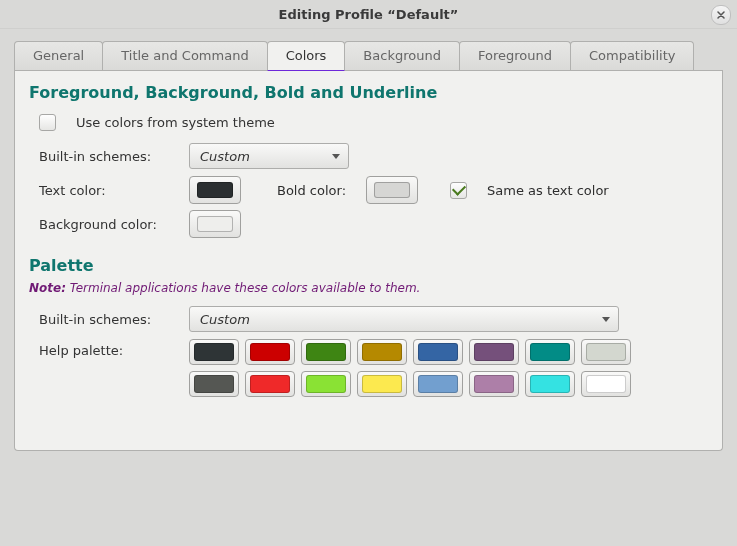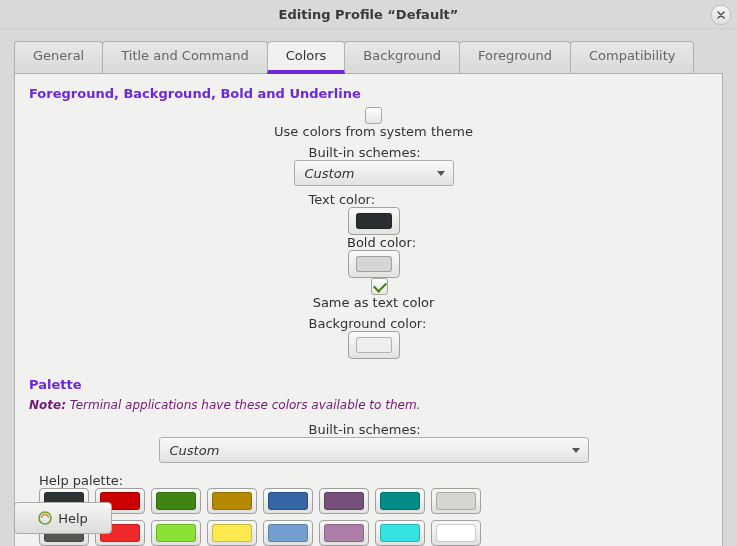--- a/index.html
+++ b/index.html
@@ -66,46 +66,45 @@
     border-radius: 4px 4px 0 0;
     margin-right: -1px;
     position: relative;
     cursor: pointer;
     font-size: 13px;
   }
   .tab.active {
     background: #f1f1ef;
     color: #333;
     z-index: 2;
-    border-bottom: 4px solid #6d28d9;
+    border-bottom: 1px solid #6d28d9;
     margin-bottom: -1px;
   }
   .tab-body {
     border: 1px solid #b0b0ae;
     border-top: none;
     background: #f1f1ef;
     border-radius: 0 0 4px 4px;
     padding: 12px 14px 24px 14px;
     min-height: 380px;
     box-sizing: border-box;
   }
 
   .section-title {
     font-weight: bold;
-    color: #6d28d9;
+    color: #0f766e;
     margin: 0 0 6px 0;
-    font-size: 13px;
+    font-size: 16px;
   }
   .row {
     display: flex;
     align-items: center;
     margin: 6px 0 6px 10px;
-    gap: 0;
+    gap: 20px;
     min-height: 28px;
-    flex-direction: column;
   }
   .row .label {
     width: 130px;
     color: #333;
   }
   .row.check .label { width: auto; }
 
   
   .checkbox {
     width: 15px; height: 15px;
@@ -342,24 +341,15 @@
             <div class="palette-well">
               <div class="swatch" style="background: rgb(255, 255, 255);"></div>
             </div>
           </div>
       </div>
 
     </div>
   </div>
 
   <div class="footer">
-    <div class="btn">
-      <span class="icon">
-        <svg width="14" height="14" viewBox="0 0 14 14">
-          <circle cx="7" cy="7" r="6" fill="none" stroke="#6aa331" stroke-width="1.6"></circle>
-          <path d="M3.5 7 A3.5 3.5 0 0 1 10.5 7" fill="none" stroke="#d98b2b" stroke-width="1.6"></path>
-        </svg>
-      </span>
-      <span>Help</span>
-    </div>
   </div>
 
 </div>
 
 </body></html>

